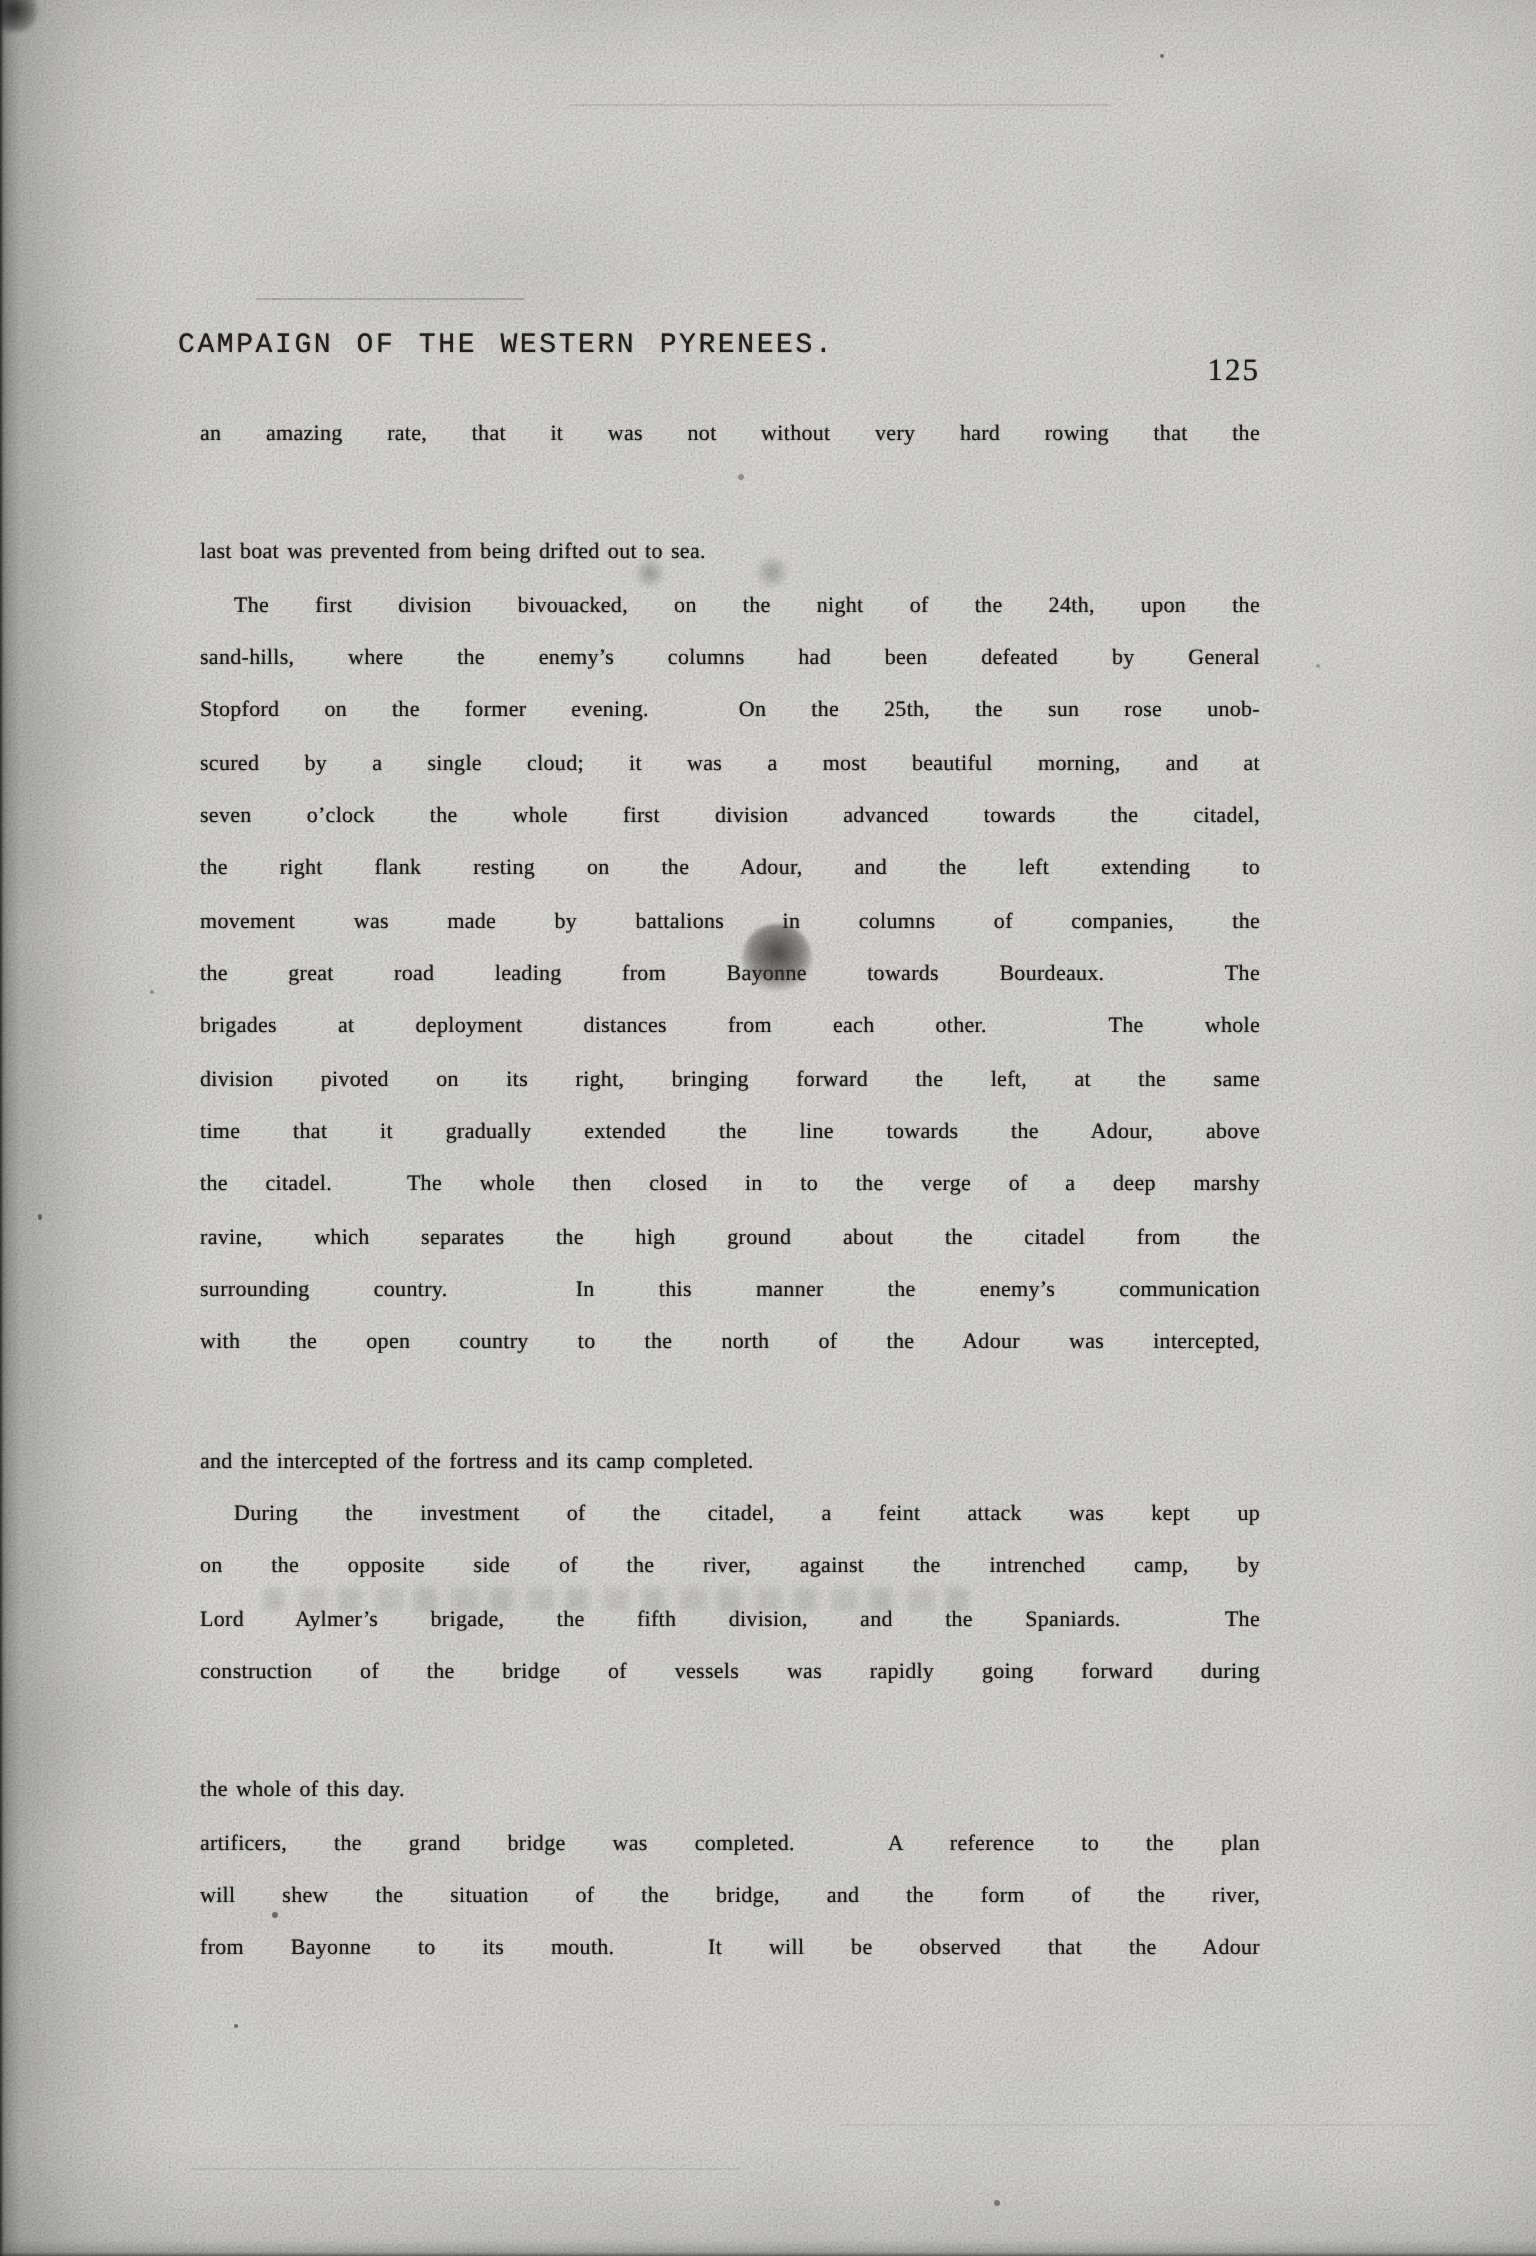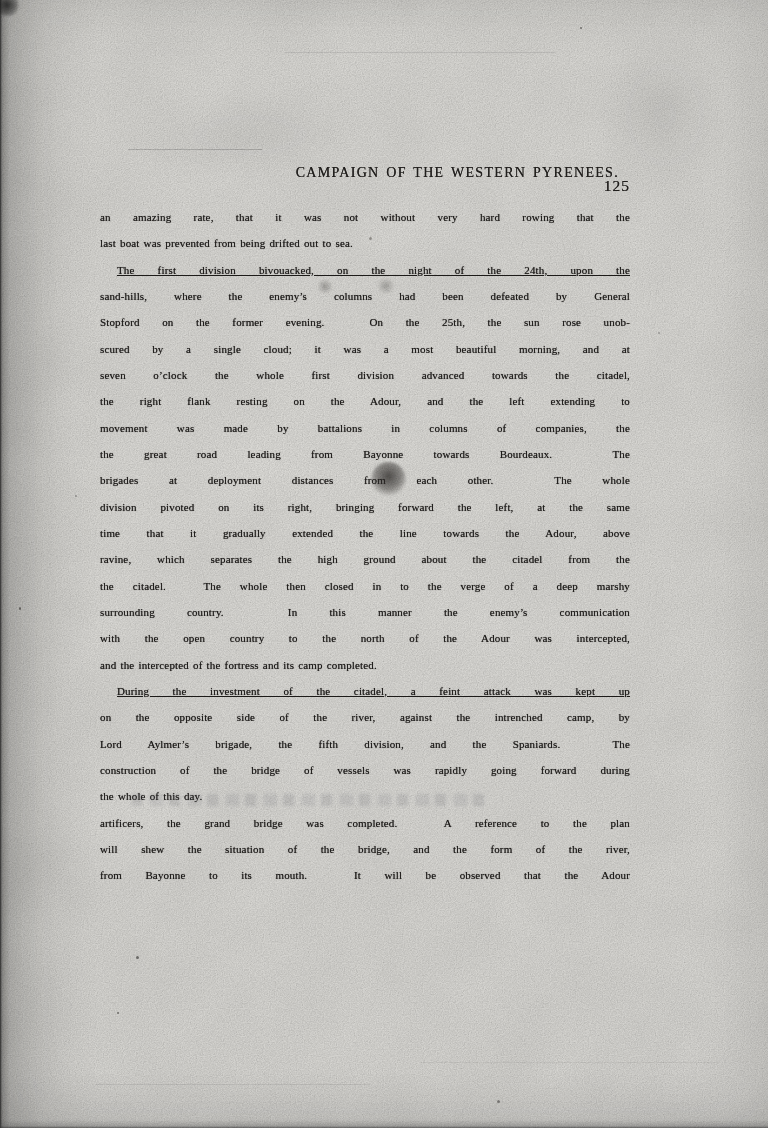--- a/index.html
+++ b/index.html
@@ -30,46 +30,47 @@
   .corner-spot {
     position: absolute; left: -6px; top: -6px; width: 26px; height: 22px;
     background: radial-gradient(circle, rgba(20,20,20,0.8) 0%, rgba(20,20,20,0.35) 55%, transparent 75%);
     filter: blur(1px);
   }
   
   .header {
     position: absolute; left: 100px; top: 165px; width: 530px; height: 22px;
   }
   .running-title {
-    display: block; text-align: right;
+    display: block; text-align: left;
     font-size: 14px; letter-spacing: 1.3px; word-spacing: 2px;
     color: #242220;
     text-shadow: 0 0 0.6px rgba(36,34,32,0.85);
     transform: translateX(-11px);
+    font-family: Liberation Mono, monospace;
   }
   .page-number {
     position: absolute; right: 0; top: 12px;
     font-size: 15.5px; letter-spacing: 1px; color: #242220;
     text-shadow: 0 0 0.6px rgba(36,34,32,0.85);
   }
   
   .text-block {
     position: absolute; left: 100px; top: 204px; width: 530px;
   }
   .line {
     height: 26.33px; line-height: 26.33px;
     font-size: 11px;
     letter-spacing: 0.15px;
     word-spacing: 1.2px;
     text-align: justify; text-align-last: justify;
     text-shadow: 0 0 0.7px rgba(31,29,27,0.8);
     white-space: nowrap; 
   }
-  .line.no-justify { text-align-last: left; }
-  .line.indent { padding-left: 17px; text-decoration: underline; }
+  .line.no-justify { text-align-last: left; margin-top: 33px; }
+  .line.indent { padding-left: 17px; }
   
   .ink-blot {
     position: absolute; left: 371px; top: 462px; width: 35px; height: 34px;
     background: radial-gradient(circle at 50% 42%, rgba(44,41,39,0.78) 0%, rgba(50,47,45,0.45) 48%, rgba(60,58,56,0.18) 66%, transparent 78%);
     filter: blur(0.8px); border-radius: 50%;
   }
   .smudge-a {
     position: absolute; left: 316px; top: 279px; width: 18px; height: 15px;
     background: radial-gradient(circle, rgba(55,52,50,0.35) 0%, transparent 70%);
     filter: blur(1px); border-radius: 50%;
@@ -143,22 +144,22 @@
         <div class="line">sand-hills, where the enemy’s columns had been defeated by General</div>
         <div class="line">Stopford on the former evening.&nbsp; On the 25th, the sun rose unob-</div>
         <div class="line">scured by a single cloud; it was a most beautiful morning, and at</div>
         <div class="line">seven o’clock the whole first division advanced towards the citadel,</div>
         <div class="line">the right flank resting on the Adour, and the left extending to</div>
         <div class="line">movement was made by battalions in columns of companies, the</div>
         <div class="line">the great road leading from Bayonne towards Bourdeaux.&nbsp; The</div>
         <div class="line">brigades at deployment distances from each other.&nbsp; The whole</div>
         <div class="line">division pivoted on its right, bringing forward the left, at the same</div>
         <div class="line">time that it gradually extended the line towards the Adour, above</div>
+        <div class="line">the citadel.&nbsp; The whole then closed in to the verge of a deep marshy</div>
         <div class="line">ravine, which separates the high ground about the citadel from the</div>
-        <div class="line">the citadel.&nbsp; The whole then closed in to the verge of a deep marshy</div>
         <div class="line">surrounding country.&nbsp; In this manner the enemy’s communication</div>
         <div class="line">with the open country to the north of the Adour was intercepted,</div>
         <div class="line no-justify">and the intercepted of the fortress and its camp completed.</div>
       </div>
       <div>
         <div class="line indent">During the investment of the citadel, a feint attack was kept up</div>
         <div class="line">on the opposite side of the river, against the intrenched camp, by</div>
         <div class="line">Lord Aylmer’s brigade, the fifth division, and the Spaniards.&nbsp; The</div>
         <div class="line">construction of the bridge of vessels was rapidly going forward during</div>
         <div class="line no-justify">the whole of this day.</div>

